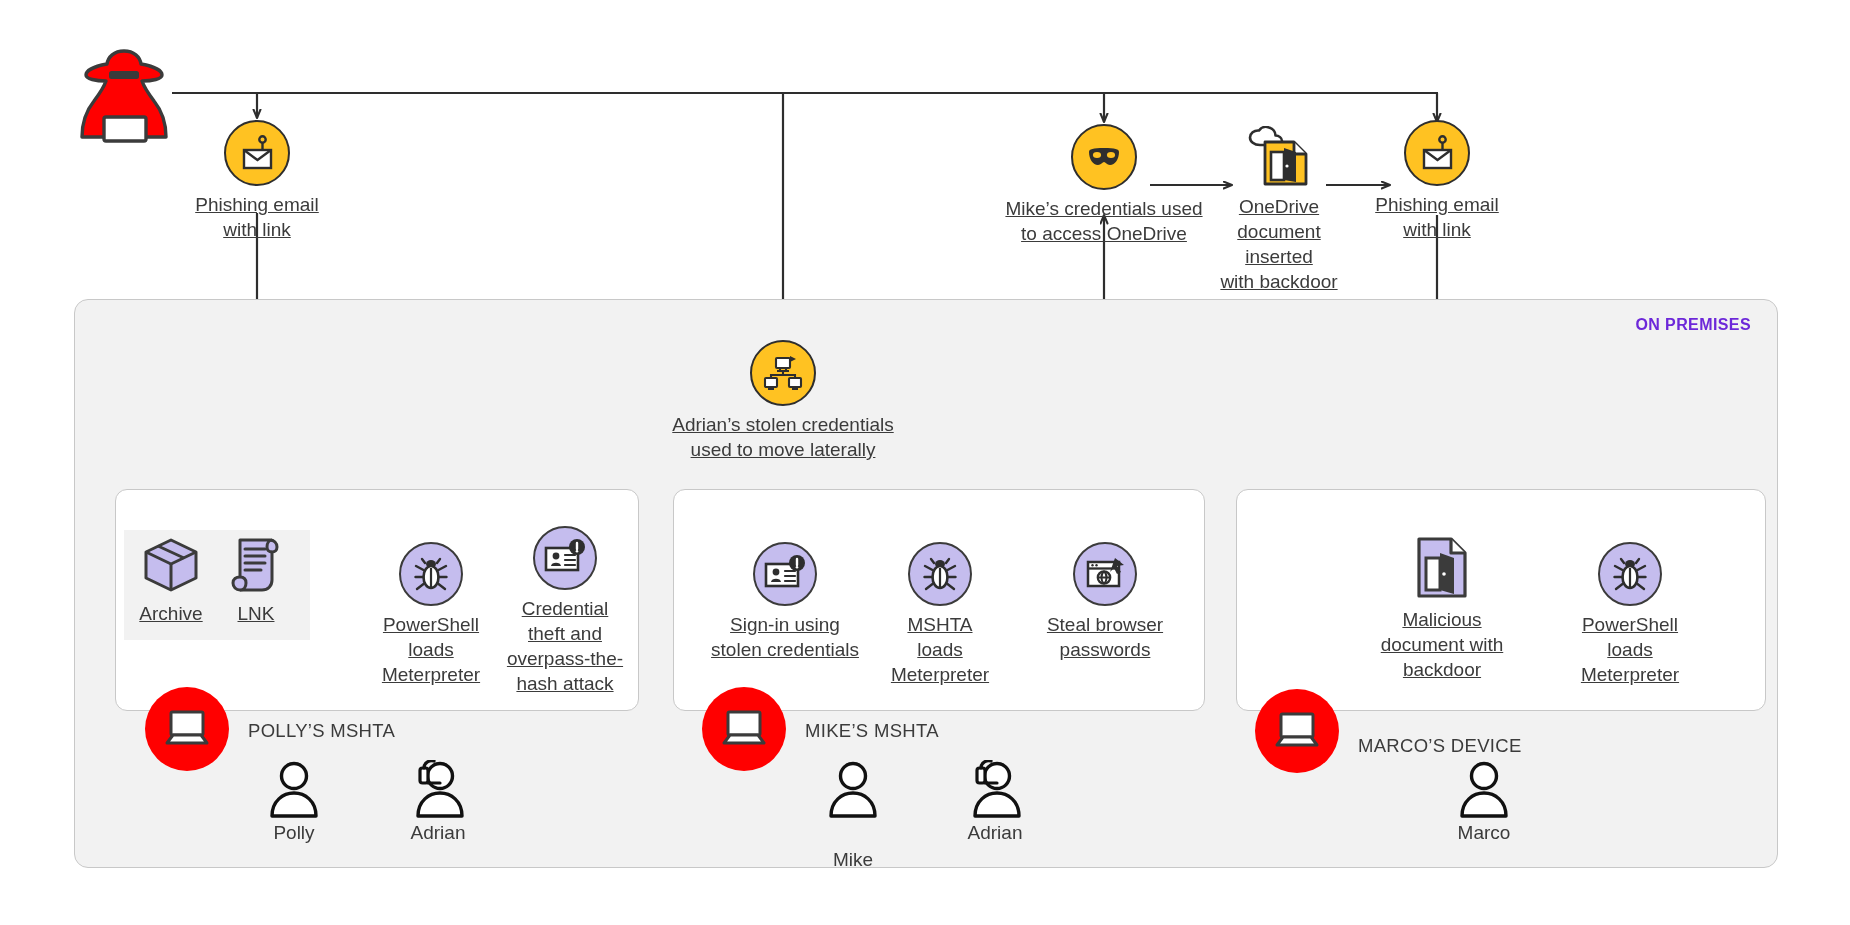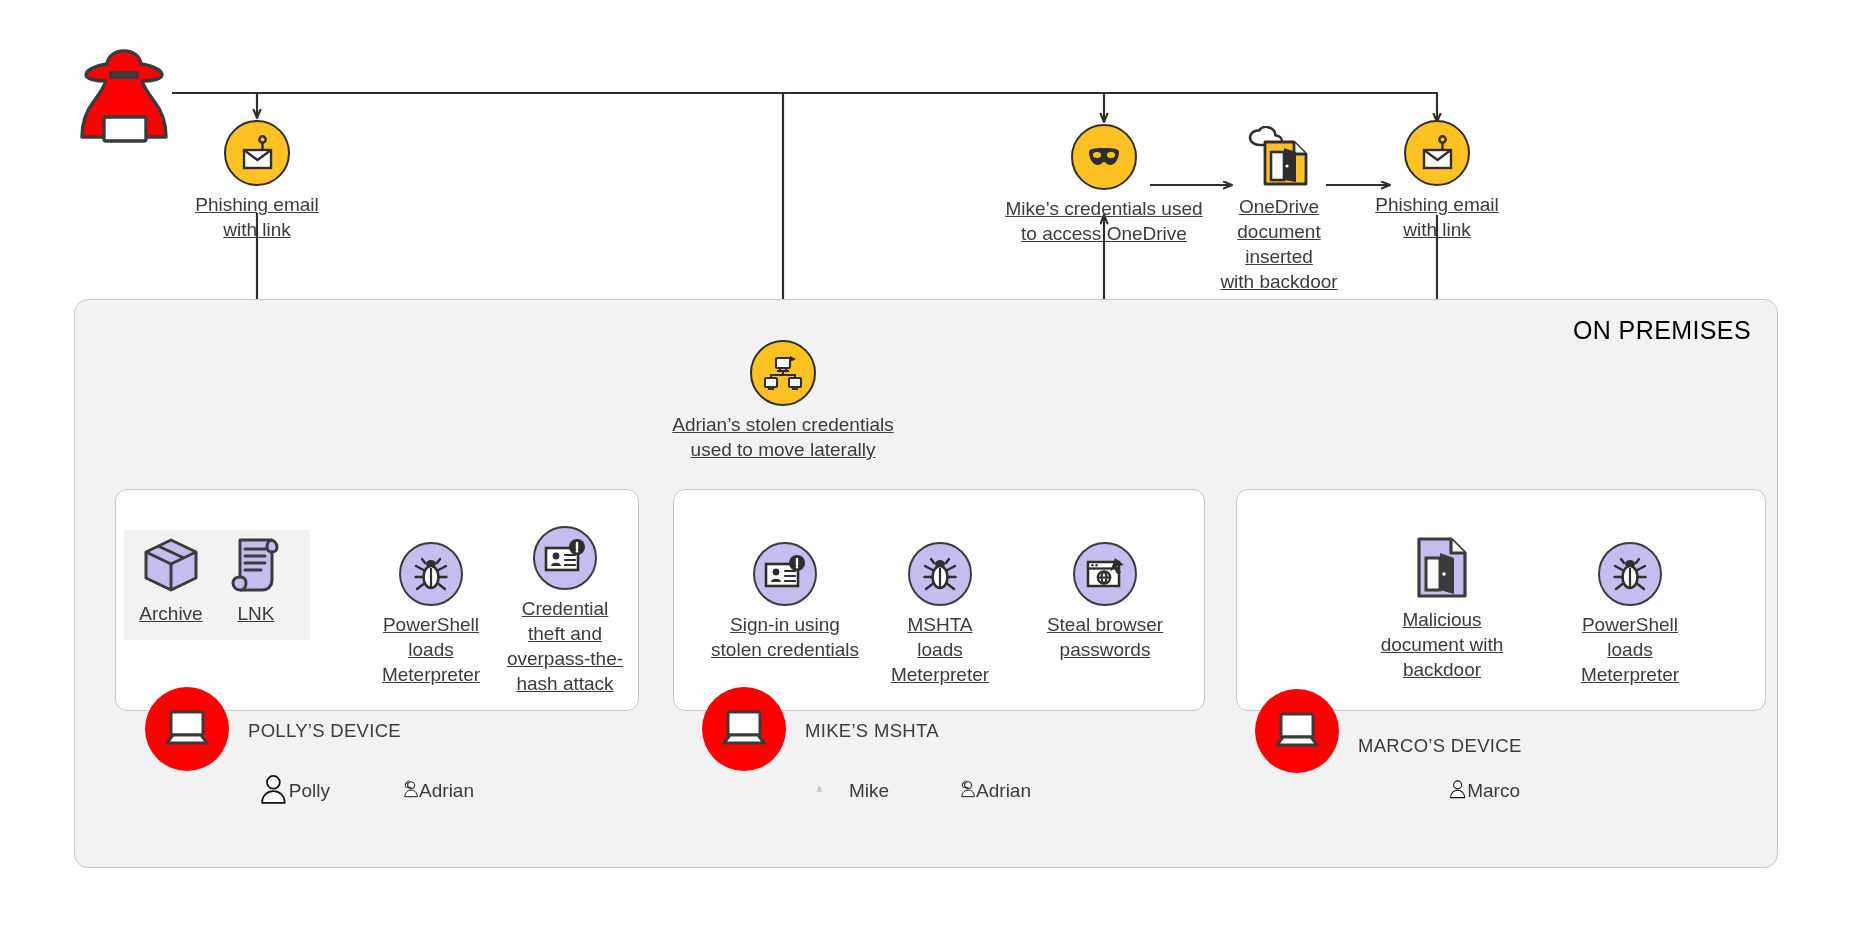--- a/index.html
+++ b/index.html
@@ -32,23 +32,24 @@
     height: 567px;
     background: #f2f2f2;
     border: 1px solid #c8c8c8;
     border-radius: 14px;
     z-index: 2;
   }
   .premises-label {
     position: absolute;
     right: 26px;
     top: 16px;
-    font-size: 25px;
+    font-size: 16px;
     letter-spacing: 0.4px;
-    color: #000000;
+    color: #6d28d9;
+    font-weight: bold;
   }
   .device-box {
     position: absolute;
     background: #ffffff;
     border: 1px solid #c8c8c8;
     border-radius: 12px;
     z-index: 2;
   }
   .sub-box {
     position: absolute;
@@ -102,21 +103,21 @@
     z-index: 6;
     font-size: 18.5px;
     letter-spacing: 0.3px;
     color: #3b3b3b;
     white-space: nowrap;
   }
   .person {
     position: absolute;
     z-index: 5;
     display: flex;
-    flex-direction: row;
+    flex-direction: column;
     align-items: center;
   }
   .person .pname {
     font-size: 19px;
     color: #3b3b3b;
     margin-top: 4px;
   }
   .attacker {
     position: absolute;
     z-index: 5;
@@ -406,21 +407,21 @@
 loads
 Meterpreter</div>
   </div>
 
   <div class="device-badge" style="left:145px; top:687px;">
     <svg width="52" height="44" viewBox="0 0 52 44">
       <rect x="10" y="5" width="32" height="23" rx="1.5" fill="#ffffff" stroke="#3b3b3b" stroke-width="3"></rect>
       <path d="M6,36 L12,28 L40,28 L46,36 Z" fill="#ffffff" stroke="#3b3b3b" stroke-width="3" stroke-linejoin="round"></path>
     </svg>
   </div>
-  <div class="device-label" style="left:248px; top:720px;">POLLY’S DEVICE</div>
+  <div class="device-label" style="left:248px; top:720px;">POLLY’S MSHTA</div>
 
   <div class="device-badge" style="left:702px; top:687px;">
     <svg width="52" height="44" viewBox="0 0 52 44">
       <rect x="10" y="5" width="32" height="23" rx="1.5" fill="#ffffff" stroke="#3b3b3b" stroke-width="3"></rect>
       <path d="M6,36 L12,28 L40,28 L46,36 Z" fill="#ffffff" stroke="#3b3b3b" stroke-width="3" stroke-linejoin="round"></path>
     </svg>
   </div>
   <div class="device-label" style="left:805px; top:720px;">MIKE’S MSHTA</div>
 
   <div class="device-badge" style="left:1255px; top:689px;">

